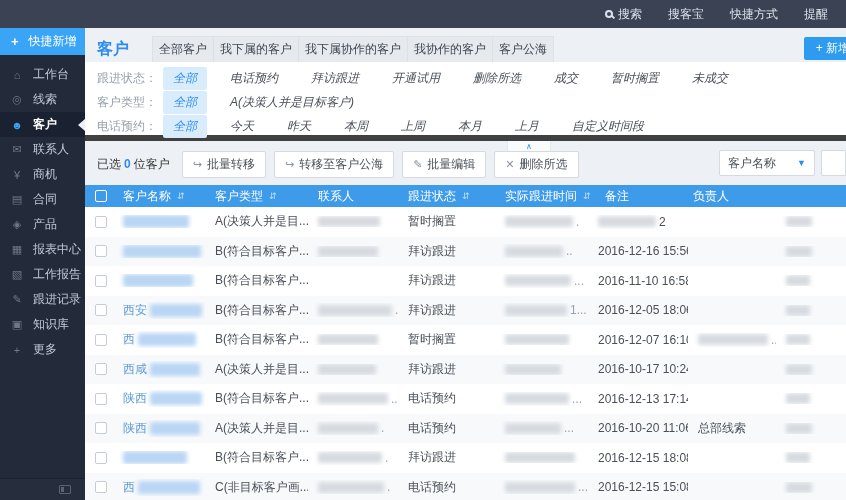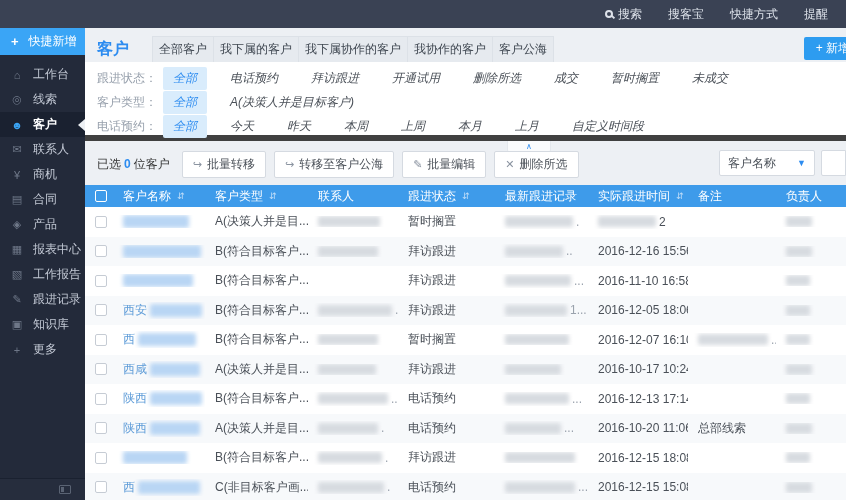--- a/index.html
+++ b/index.html
@@ -258,23 +258,20 @@
           <span>客户类型</span>
           <span class="sort">⇵</span>
         </div>
         <div class="th" style="width: 90px; padding-left: 10px;">
           <span>联系人</span>
         </div>
         <div class="th" style="width: 97px; padding-left: 10px;">
           <span>跟进状态</span>
           <span class="sort">⇵</span>
         </div>
-        <div class="th" style="width: 93px; padding-left: 10px;">
-          <span>最新跟进记录</span>
-        </div>
         <div class="th" style="width: 100px; padding-left: 10px;">
           <span>实际跟进时间</span>
           <span class="sort">⇵</span>
         </div>
         <div class="th" style="width: 88px; padding-left: 10px;">
           <span>备注</span>
         </div>
         <div class="th" style="width: 70px; padding-left: 10px;">
           <span>负责人</span>
         </div>

